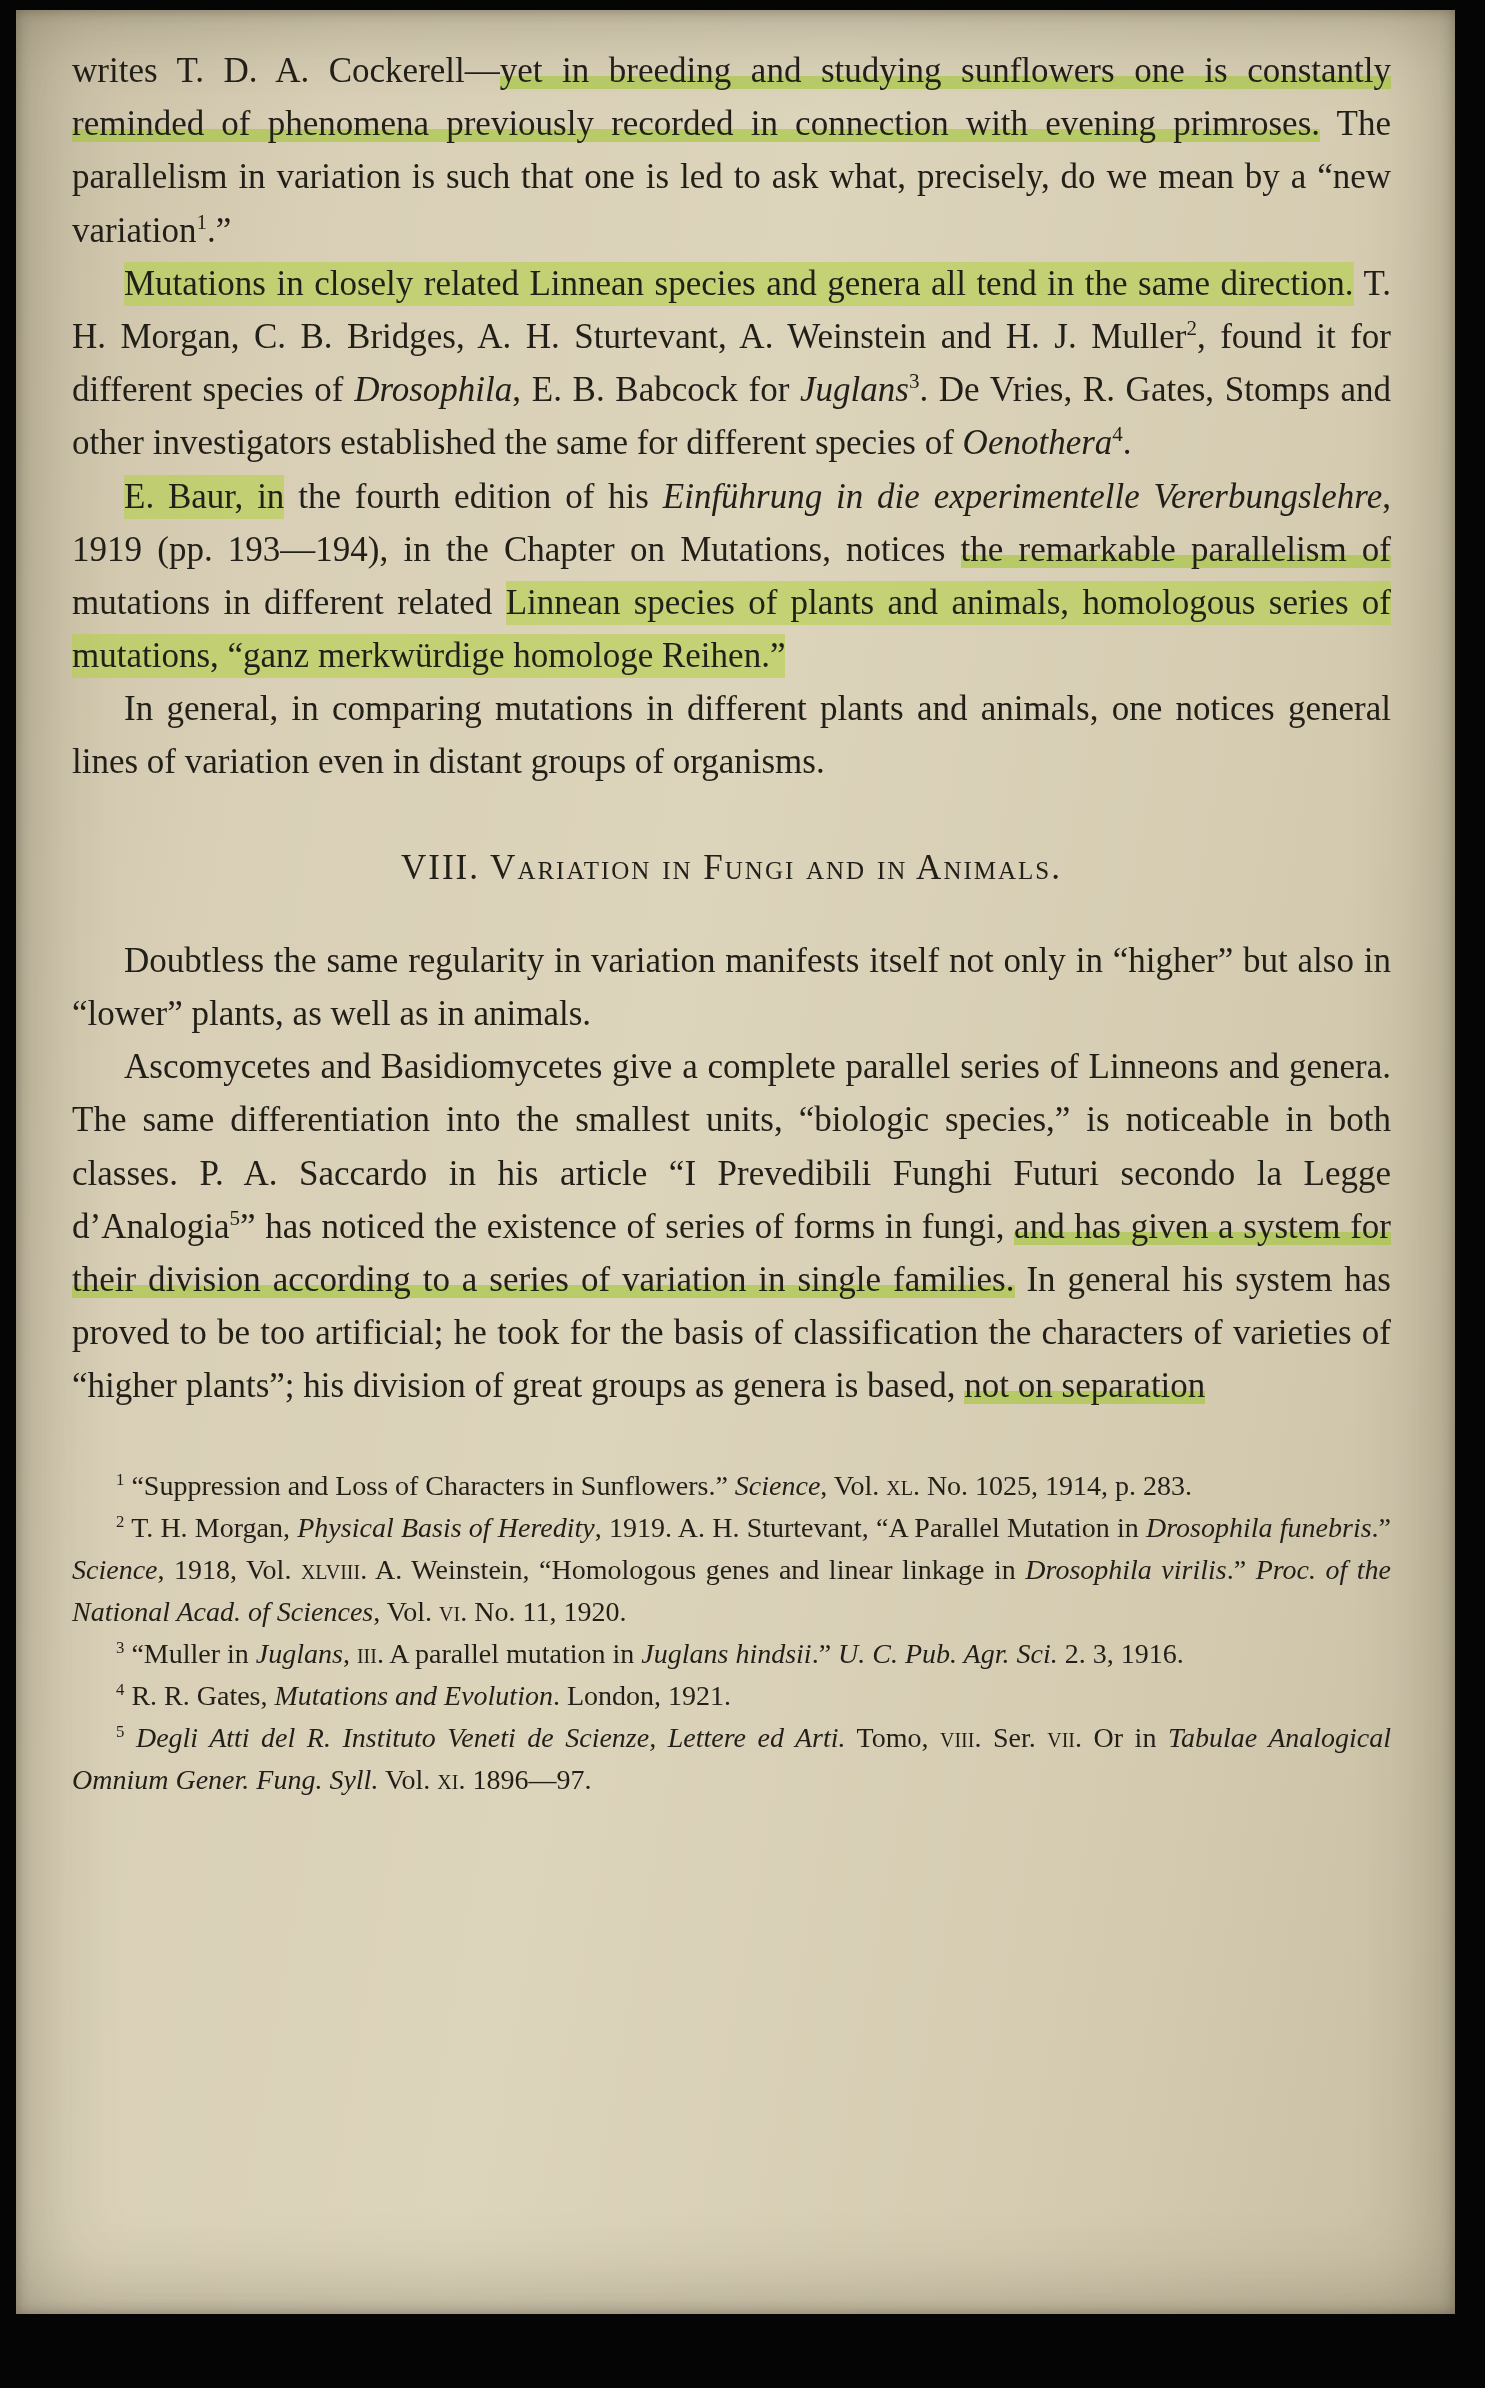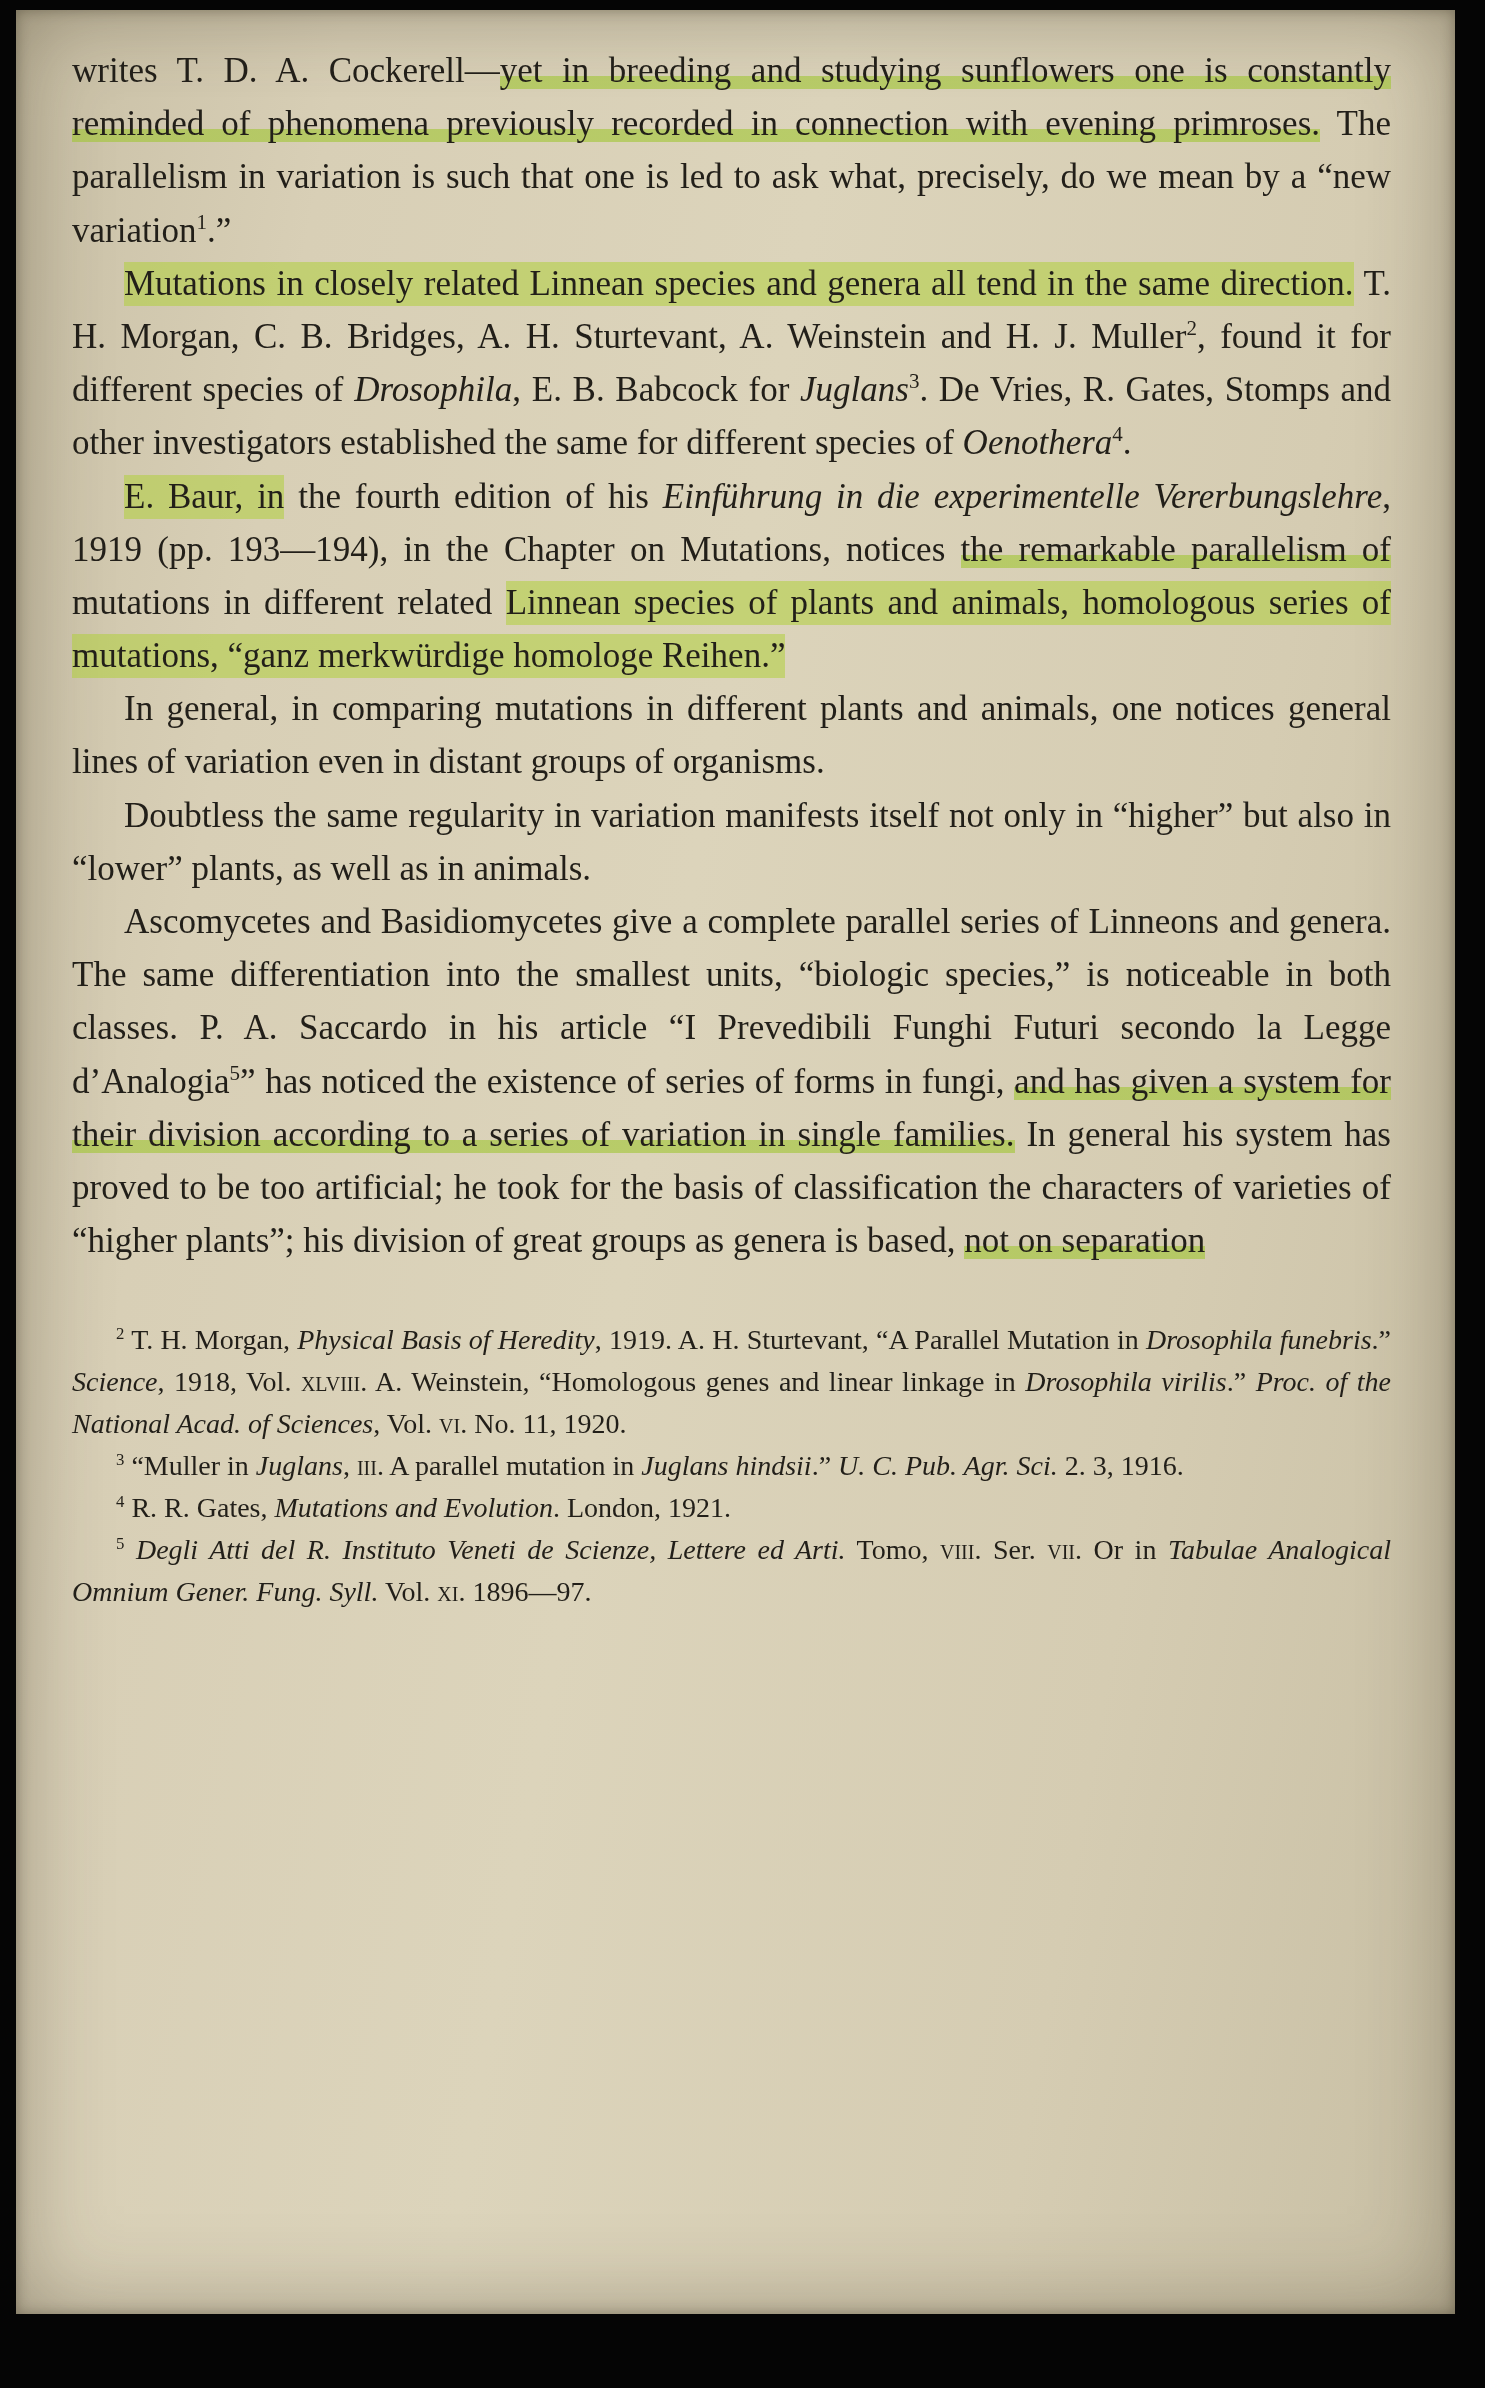--- a/index.html
+++ b/index.html
@@ -114,26 +114,28 @@
 <div class="scan">
   <div class="paper">
 
 
     <div class="body-text">
       <p class="para no-indent"><span>writes T. D. A. Cockerell—</span><span class="hl-under">yet in breeding and studying sunflowers one is constantly reminded of phenomena previously recorded in connection with evening primroses.</span><span> The parallelism in variation is such that one is led to ask what, precisely, do we mean by a “new variation</span><sup><span>1</span></sup><span>.”</span></p>
       <p class="para"><span class="hl-full">Mutations in closely related Linnean species and genera all tend in the same direction.</span><span> T. H. Morgan, C. B. Bridges, A. H. Sturtevant, A. Weinstein and H. J. Muller</span><sup><span>2</span></sup><span>, found it for different species of </span><span class="it">Drosophila</span><span>, E. B. Babcock for </span><span class="it">Juglans</span><sup><span>3</span></sup><span>. De Vries, R. Gates, Stomps and other investigators established the same for different species of </span><span class="it">Oenothera</span><sup><span>4</span></sup><span>.</span></p>
       <p class="para"><span class="hl-full">E. Baur, in</span><span> the fourth edition of his </span><span class="it">Einführung in die experimentelle Vererbungslehre</span><span>, 1919 (pp. 193—194), in the Chapter on Mutations, notices </span><span class="hl-under">the remarkable parallelism of</span><span> mutations in different related </span><span class="hl-full">Linnean species of plants and animals, homologous series of mutations, “ganz merkwürdige homologe Reihen.”</span></p>
       <p class="para"><span>In general, in comparing mutations in different plants and animals, one notices general lines of variation even in distant groups of organisms.</span></p>
 
+      <h2 class="section-heading">VIII. Variation in Fungi and in Animals.</h2>
 
       <p class="para"><span>Doubtless the same regularity in variation manifests itself not only in “higher” but also in “lower” plants, as well as in animals.</span></p>
       <p class="para"><span>Ascomycetes and Basidiomycetes give a complete parallel series of Linneons and genera. The same differentiation into the smallest units, “biologic species,” is noticeable in both classes. P. A. Saccardo in his article “I Prevedibili Funghi Futuri secondo la Legge d’Analogia</span><sup><span>5</span></sup><span>” has noticed the existence of series of forms in fungi, </span><span class="hl-under">and has given a system for their division according to a series of variation in single families.</span><span> In general his system has proved to be too artificial; he took for the basis of classification the characters of varieties of “higher plants”; his division of great groups as genera is based, </span><span class="hl-under">not on separation</span></p>
     </div>
 
     <div class="footnotes">
+      <p class="footnote"><sup><span>1</span></sup><span> “Suppression and Loss of Characters in Sunflowers.” </span><span class="it">Science</span><span>, Vol. </span><span class="sc">xl.</span><span> No. 1025, 1914, p. 283.</span></p>
       <p class="footnote"><sup><span>2</span></sup><span> T. H. Morgan, </span><span class="it">Physical Basis of Heredity</span><span>, 1919. A. H. Sturtevant, “A Parallel Mutation in </span><span class="it">Drosophila funebris</span><span>.” </span><span class="it">Science</span><span>, 1918, Vol. </span><span class="sc">xlviii.</span><span> A. Weinstein, “Homologous genes and linear linkage in </span><span class="it">Drosophila virilis</span><span>.” </span><span class="it">Proc. of the National Acad. of Sciences</span><span>, Vol. </span><span class="sc">vi.</span><span> No. 11, 1920.</span></p>
       <p class="footnote"><sup><span>3</span></sup><span> “Muller in </span><span class="it">Juglans</span><span>, </span><span class="sc">iii.</span><span> A parallel mutation in </span><span class="it">Juglans hindsii</span><span>.” </span><span class="it">U. C. Pub. Agr. Sci.</span><span> 2. 3, 1916.</span></p>
       <p class="footnote"><sup><span>4</span></sup><span> R. R. Gates, </span><span class="it">Mutations and Evolution</span><span>. London, 1921.</span></p>
       <p class="footnote"><sup><span>5</span></sup><span> </span><span class="it">Degli Atti del R. Instituto Veneti de Scienze, Lettere ed Arti.</span><span> Tomo, </span><span class="sc">viii.</span><span> Ser. </span><span class="sc">vii.</span><span> Or in </span><span class="it">Tabulae Analogical Omnium Gener. Fung. Syll.</span><span> Vol. </span><span class="sc">xi.</span><span> 1896—97.</span></p>
     </div>
 
 
   </div>
 </div>
 

